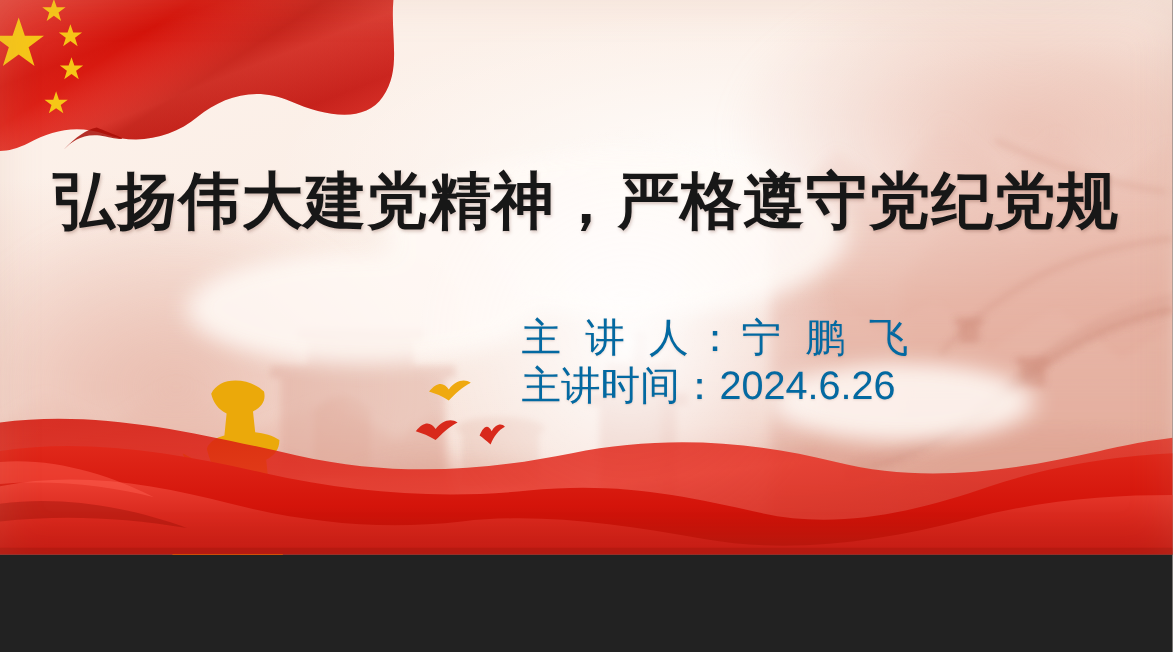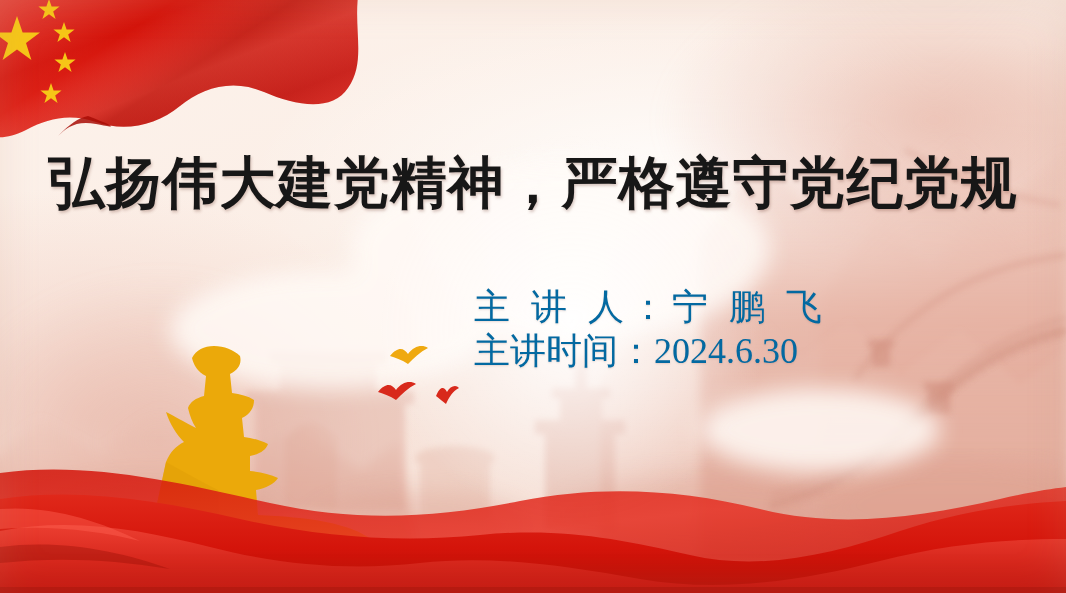--- a/index.html
+++ b/index.html
@@ -3,24 +3,24 @@
 <meta charset="utf-8">
 <style>
   html, body {
     margin: 0;
     padding: 0;
     background: #222;
   }
   #slide {
     position: relative;
     width: 1066px;
-    height: 593px;
+    height: 504px;
     overflow: hidden;
     background: #fdf7f1;
-    font-family: Liberation Serif, serif;
+    font-family: Liberation Sans, sans-serif;
   }
 
   
   .bg-base {
     position: absolute; inset: 0;
     background:
       radial-gradient(ellipse 55% 40% at 62% 30%, #fffdfb 0%, rgba(255,253,251,0) 70%),
       radial-gradient(ellipse 60% 70% at 95% 55%, #f0c9bd 0%, rgba(240,201,189,0) 68%),
       radial-gradient(ellipse 45% 55% at 8% 70%,  #f3d3c8 0%, rgba(243,211,200,0) 70%),
       linear-gradient(160deg, #fdf3ec 0%, #fbeee6 35%, #f6e0d6 70%, #f2d5c9 100%);
@@ -285,21 +285,21 @@
       <path d="M20 26 C 28 16, 34 18, 38 24 C 44 16, 52 14, 58 18 C 50 22, 44 28, 38 34 C 32 30, 26 28, 20 26 Z" fill="#efa910"></path>
       <path d="M8 62 C 16 52, 22 54, 26 60 C 32 52, 40 50, 46 54 C 38 58, 32 64, 26 70 C 20 66, 14 64, 8 62 Z" fill="#d8291b"></path>
       <path d="M66 66 C 70 56, 74 56, 77 62 C 80 56, 86 54, 89 58 C 83 61, 79 67, 76 74 C 72 71, 69 68, 66 66 Z" fill="#d8291b"></path>
     </svg>
   </div>
 
   <div class="title">弘扬伟大建党精神，严格遵守党纪党规</div>
 
   <div class="subtitle-block">
     <span class="sub-line spaced">主 讲 人：宁 鹏 飞</span>
-    <span class="sub-line">主讲时间：2024.6.30</span>
+    <span class="sub-line">主讲时间：2024.6.26</span>
   </div>
 
   <div class="ribbon">
     <svg viewBox="0 0 1066 150" preserveAspectRatio="none">
       <defs>
         <linearGradient id="rib1" x1="0" y1="0" x2="0" y2="1">
           <stop offset="0%" stop-color="#e0281a"></stop>
           <stop offset="55%" stop-color="#d4140a"></stop>
           <stop offset="100%" stop-color="#b30f06"></stop>
         </linearGradient>

